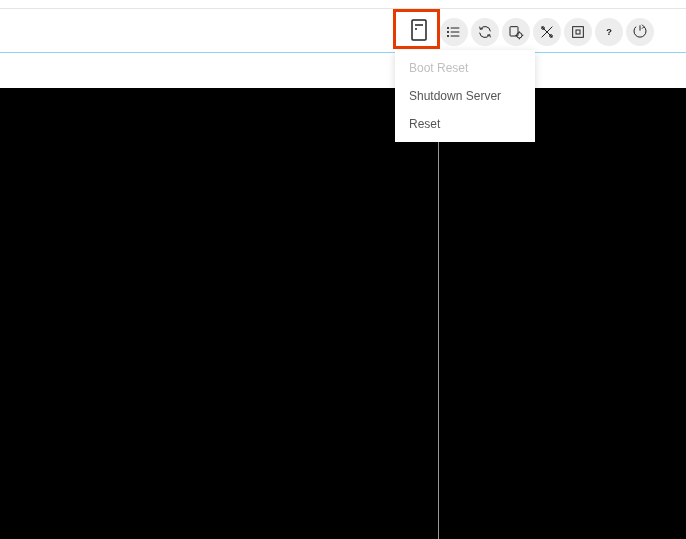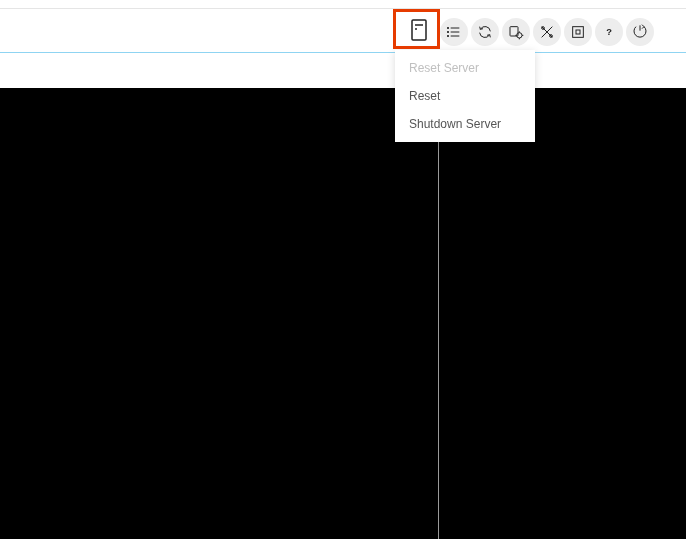--- a/index.html
+++ b/index.html
@@ -184,20 +184,20 @@
       <path d="M6 4 A9 9 0 1 0 18 4"></path>
       <line x1="12" y1="2" x2="12" y2="10"></line>
       <polyline points="15,7 18,4 15,1" fill="none"></polyline>
     </svg>
   </div>
 </div>
 
 <div class="blue-line"></div>
 
 <div class="dropdown">
-  <div class="dropdown-item disabled">Reset Server</div>
+  <div class="dropdown-item disabled">Boot Reset</div>
+  <div class="dropdown-item">Shutdown Server</div>
   <div class="dropdown-item">Reset</div>
-  <div class="dropdown-item">Shutdown Server</div>
 </div>
 
 <div class="console-area">
   <div class="console-divider"></div>
 </div>
 
 </body></html>

